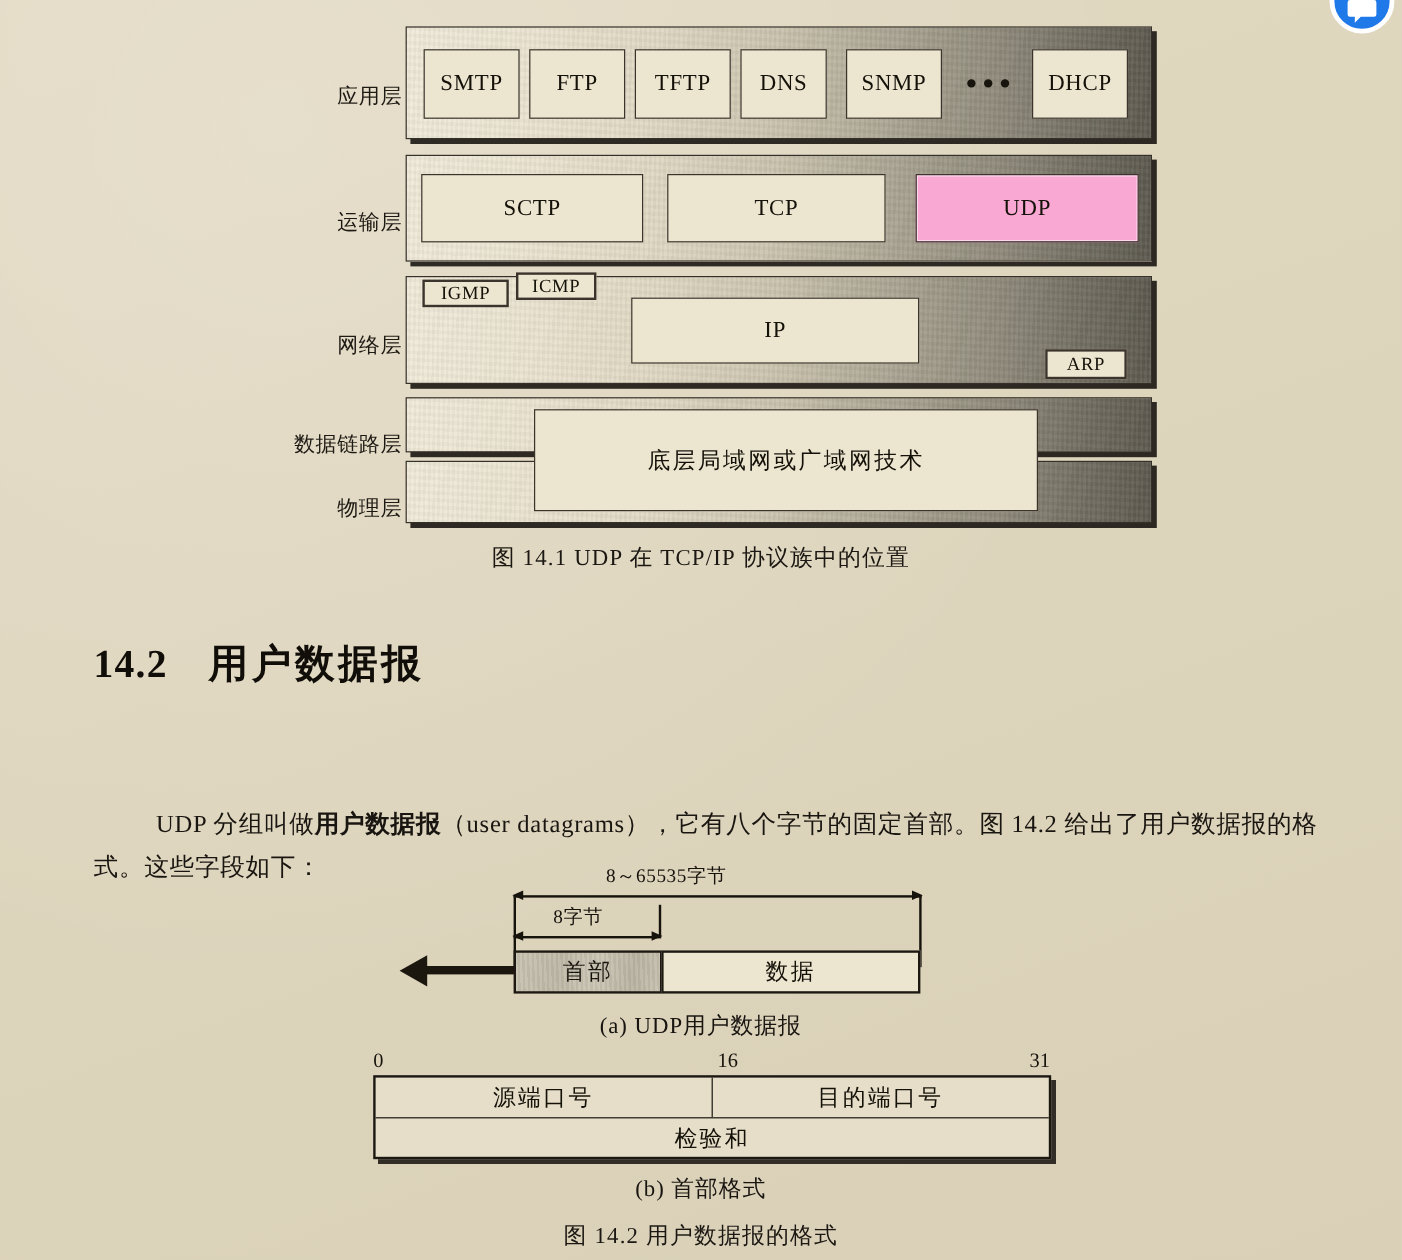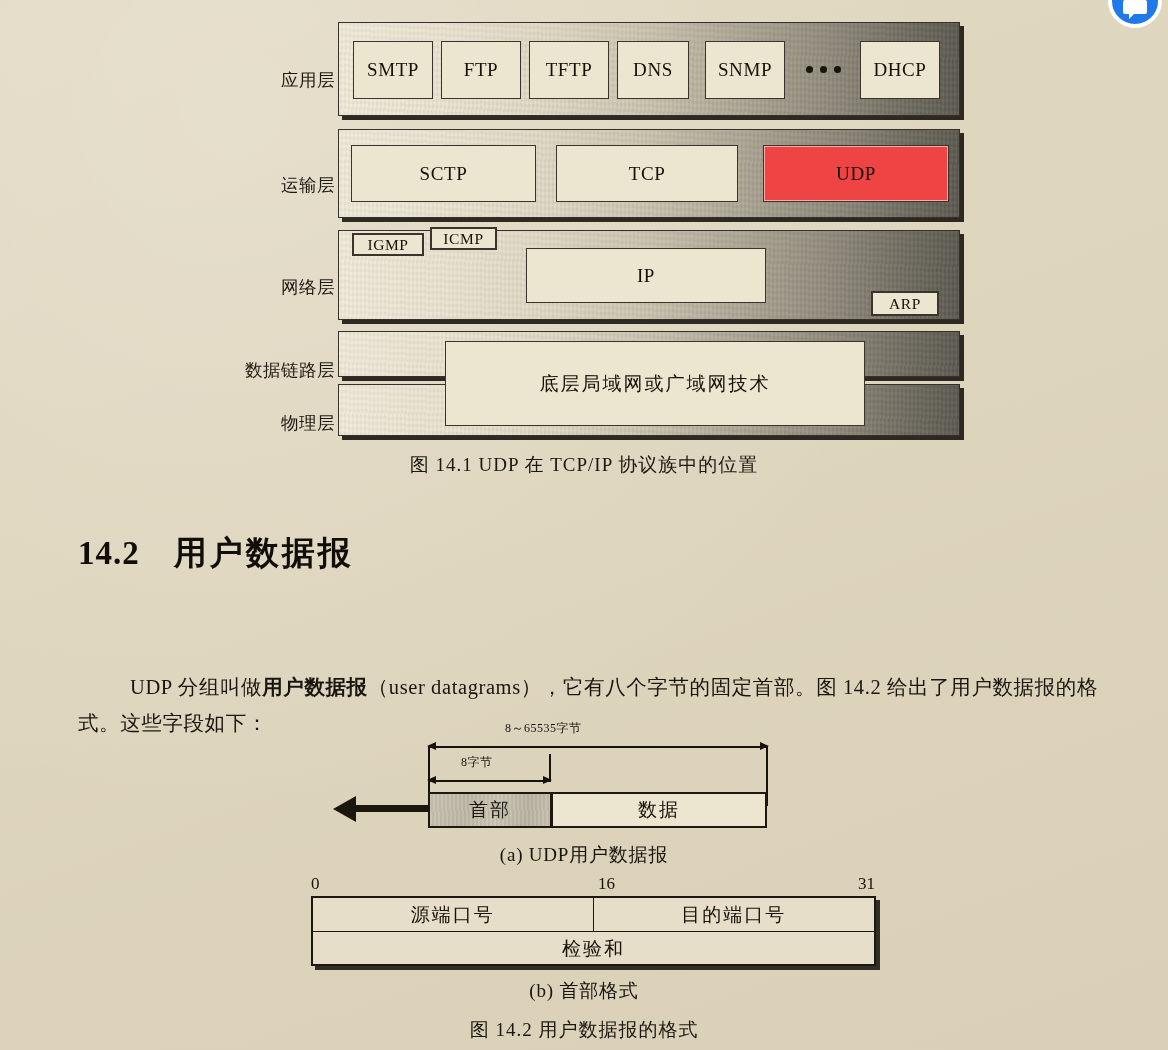--- a/index.html
+++ b/index.html
@@ -107,21 +107,21 @@
     display: flex;
     align-items: center;
     justify-content: center;
     font-size: 19px;
     letter-spacing: .6px;
     color: #141109;
     z-index: 3;
   }
   .ibox.small { font-size: 15.5px; border-width: 2px; }
   .ibox.lightened {
-    background: #ef4444;
+    background: #f9a8d4;
     box-shadow: inset 0 0 0 1px rgba(255,255,255,0.55);
   }
   .ibox.cjk { font-size: 19px; letter-spacing: 2px; }
 
   .ellipsis-dots {
     position: absolute;
     z-index: 4;
     display: flex;
     gap: 7px;
     align-items: center;
@@ -168,21 +168,21 @@
     margin-top: 41px;
   }
   .body-text .indent { display:inline-block; width: 52px; }
   .body-text b { font-weight: 700; }
 
   
   .fig2a { position: absolute; left: 0; top: 718px; width: 1168px; height: 140px; }
 
   .dim-label {
     position: absolute;
-    font-size: 12px;
+    font-size: 16px;
     letter-spacing: .5px;
     color: #16120c;
     white-space: nowrap;
   }
   .dimline {
     position: absolute;
     height: 1.6px;
     background: #16120c;
   }
   .dimline::before, .dimline::after {

